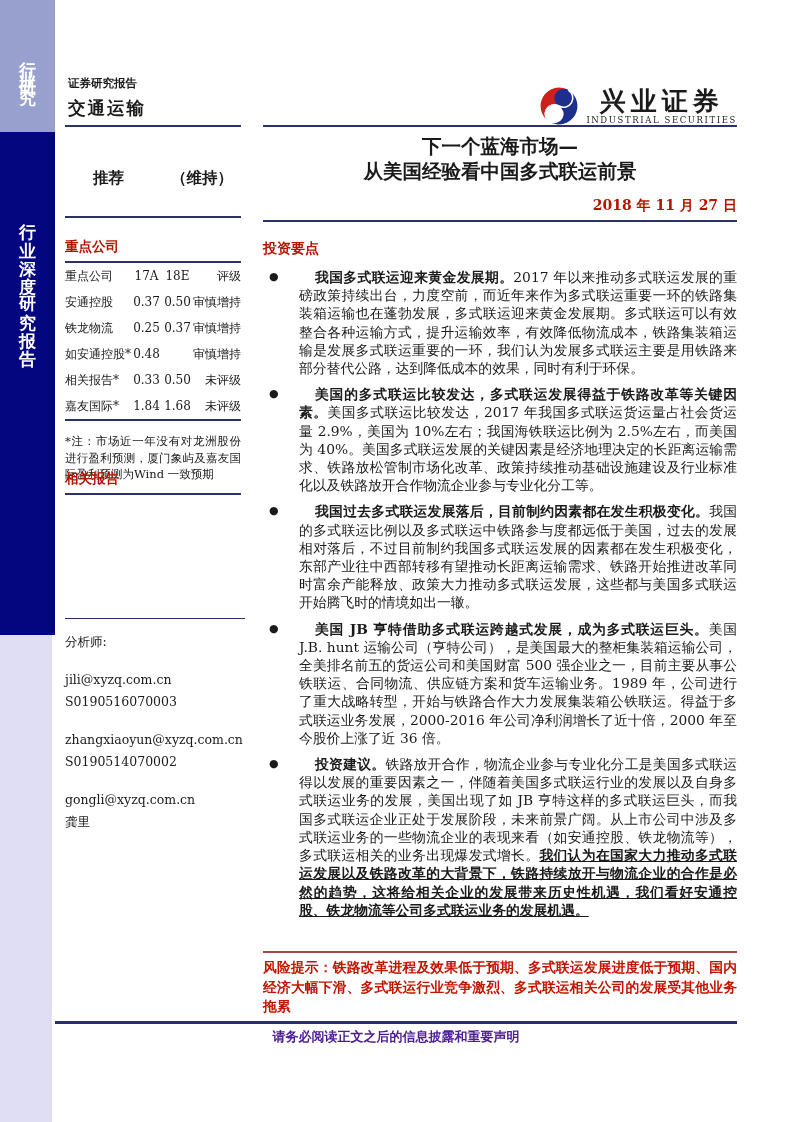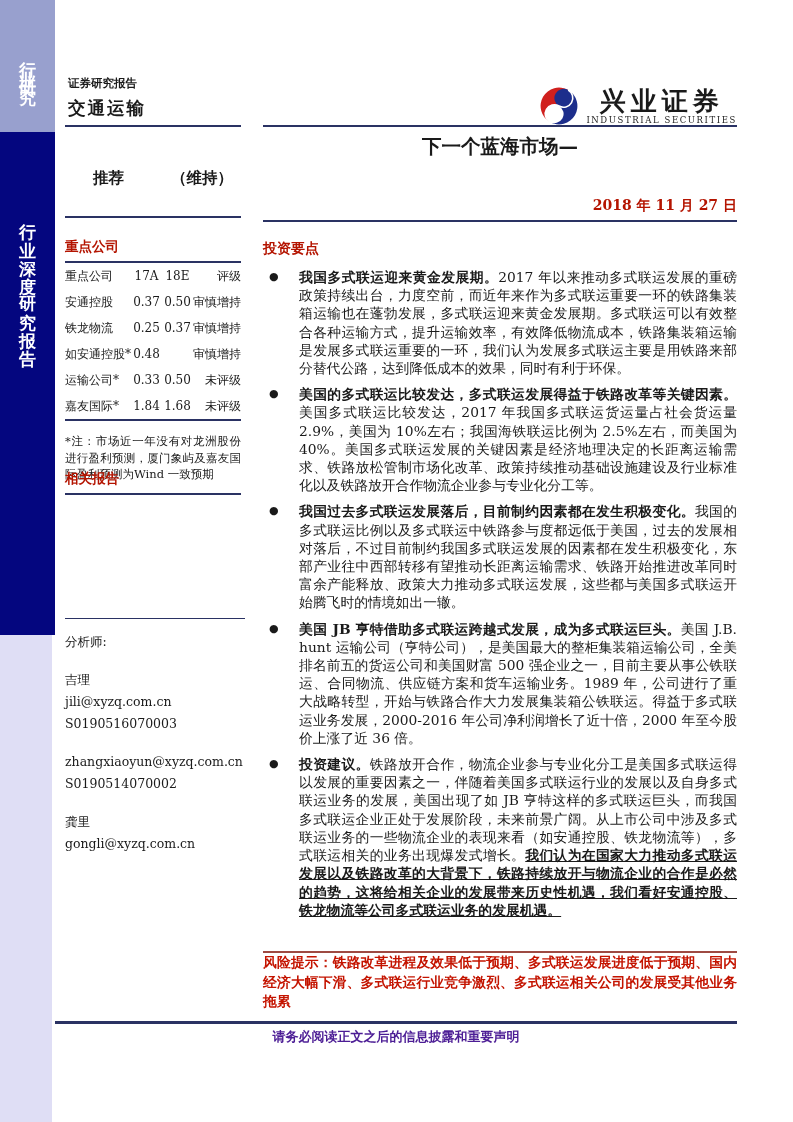--- a/index.html
+++ b/index.html
@@ -65,25 +65,25 @@
     font-size:19.5px;font-weight:bold;line-height:25px;}
   .date-line{position:absolute;left:263px;top:197px;width:474px;text-align:right;
     color:var(--accent-red);font-weight:bold;font-size:14px;}
   
   .summary{position:absolute;left:263px;top:240px;width:474px;}
   .summary .red-h{font-size:14px;margin-bottom:10px;}
   .bullet{display:flex;margin-bottom:8px;}
   .bullet-marker{flex:0 0 36px;padding-left:6px;font-size:11px;line-height:18.2px;
     font-family:"DejaVu Sans","Liberation Sans",sans-serif;}
   .bullet-text{flex:1;font-size:13.8px;line-height:18.2px;text-align:justify;}
-  .bullet-lead{font-weight:bold;}
+  .bullet-lead{font-weight:bold;margin-left:16px;}
   .bullet-emphasis{font-weight:bold;text-decoration:underline;}
   
   .risk-block{position:absolute;left:263px;top:951px;width:474px;border-top:2.5px solid #9e4a42;
-    color:#c41400;font-weight:bold;font-size:13.8px;line-height:19.5px;text-align:justify;}
+    padding-top:5px;color:#c41400;font-weight:bold;font-size:13.8px;line-height:19.5px;text-align:justify;}
   .footer-rule{position:absolute;left:55px;top:1021px;width:682px;border-top:3px solid var(--navy);}
   .footer-text{position:absolute;left:55px;top:1028px;width:682px;text-align:center;
     color:#4c1d95;font-weight:bold;font-size:13px;font-family:"DejaVu Sans","Liberation Sans",sans-serif;}
 </style>
 </head>
 <body>
 
 <div class="side-top">
   <span class="vtext">行业研究</span>
 </div>
@@ -125,21 +125,21 @@
           <td class="col-e18">0.37</td>
           <td class="col-rating">审慎增持</td>
         </tr>
         <tr>
           <td class="col-name">如安通控股*</td>
           <td class="col-a17">0.48</td>
           <td class="col-e18"></td>
           <td class="col-rating">审慎增持</td>
         </tr>
         <tr>
-          <td class="col-name">运输公司*</td>
+          <td class="col-name">相关报告*</td>
           <td class="col-a17">0.33</td>
           <td class="col-e18">0.50</td>
           <td class="col-rating">未评级</td>
         </tr>
         <tr>
           <td class="col-name">嘉友国际*</td>
           <td class="col-a17">1.84</td>
           <td class="col-e18">1.68</td>
           <td class="col-rating">未评级</td>
         </tr>
@@ -149,31 +149,30 @@
 </div>
 
 <div class="related-section">
   <div class="red-h">相关报告</div>
 </div>
 
 <div class="analyst-section">
   <div class="analyst">分析师:</div>
   <div id="analyst-list">
       <div class="analyst">
-        <div>吉理</div>
         <div>jili@xyzq.com.cn</div>
         <div>S0190516070003</div>
       </div>
       <div class="analyst">
         <div>zhangxiaoyun@xyzq.com.cn</div>
         <div>S0190514070002</div>
       </div>
       <div class="analyst">
+        <div>gongli@xyzq.com.cn</div>
         <div>龚里</div>
-        <div>gongli@xyzq.com.cn</div>
       </div>
     </div>
 </div>
 
 <div class="brand">
   <svg class="brand-logo" viewBox="0 0 100 100">
     <g transform="rotate(30 50 50)">
       <path d="M50 4 A46 46 0 0 0 50 96 A23 23 0 0 1 50 50 A23 23 0 0 0 50 4 Z" fill="#d0201e"></path>
       <path d="M50 4 A46 46 0 0 1 50 96 A23 23 0 0 0 50 50 A23 23 0 0 1 50 4 Z" fill="#1d2e8c"></path>
       <path d="M50 4 A23 23 0 0 1 50 50 A23 23 0 0 0 50 96" fill="none" stroke="#ffffff" stroke-width="4"></path>
@@ -181,20 +180,21 @@
   </svg>
   <div class="brand-names">
     <span class="brand-cn">兴业证券</span>
     <span class="brand-en">INDUSTRIAL SECURITIES</span>
   </div>
 </div>
 <div class="rule rule-main-1"></div>
 
 <div class="title-block">
   <div>下一个蓝海市场—</div>
+  <div>从美国经验看中国多式联运前景</div>
 </div>
 <div class="date-line">2018 年 11 月 27 日</div>
 <div class="rule rule-main-2"></div>
 
 <div class="summary">
   <div class="red-h">投资要点</div>
   <div id="bullet-list">
       <div class="bullet">
         <span class="bullet-marker">●</span>
         <div class="bullet-text"><span class="bullet-lead">我国多式联运迎来黄金发展期。</span><span class="bullet-body">2017 年以来推动多式联运发展的重磅政策持续出台，力度空前，而近年来作为多式联运重要一环的铁路集装箱运输也在蓬勃发展，多式联运迎来黄金发展期。多式联运可以有效整合各种运输方式，提升运输效率，有效降低物流成本，铁路集装箱运输是发展多式联运重要的一环，我们认为发展多式联运主要是用铁路来部分替代公路，达到降低成本的效果，同时有利于环保。</span></div>

